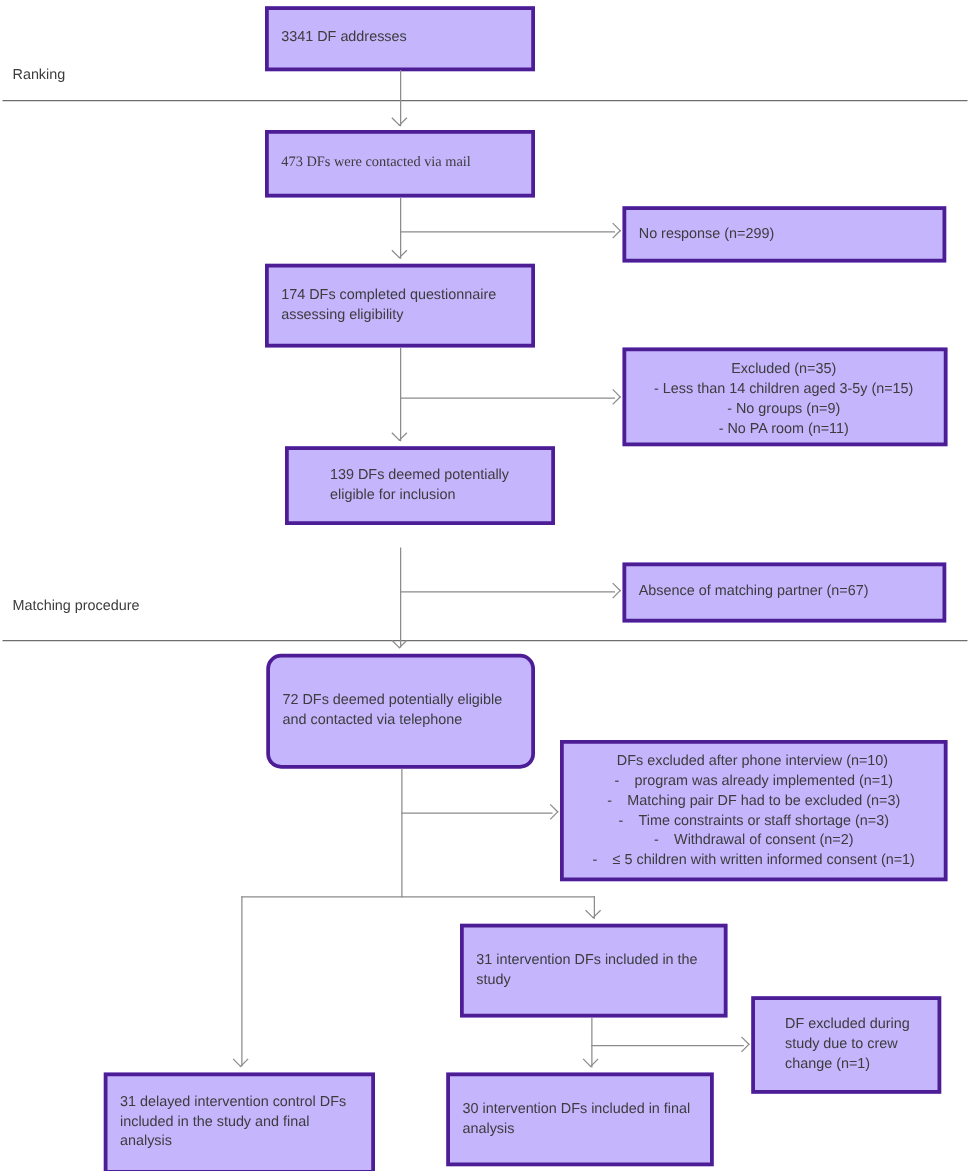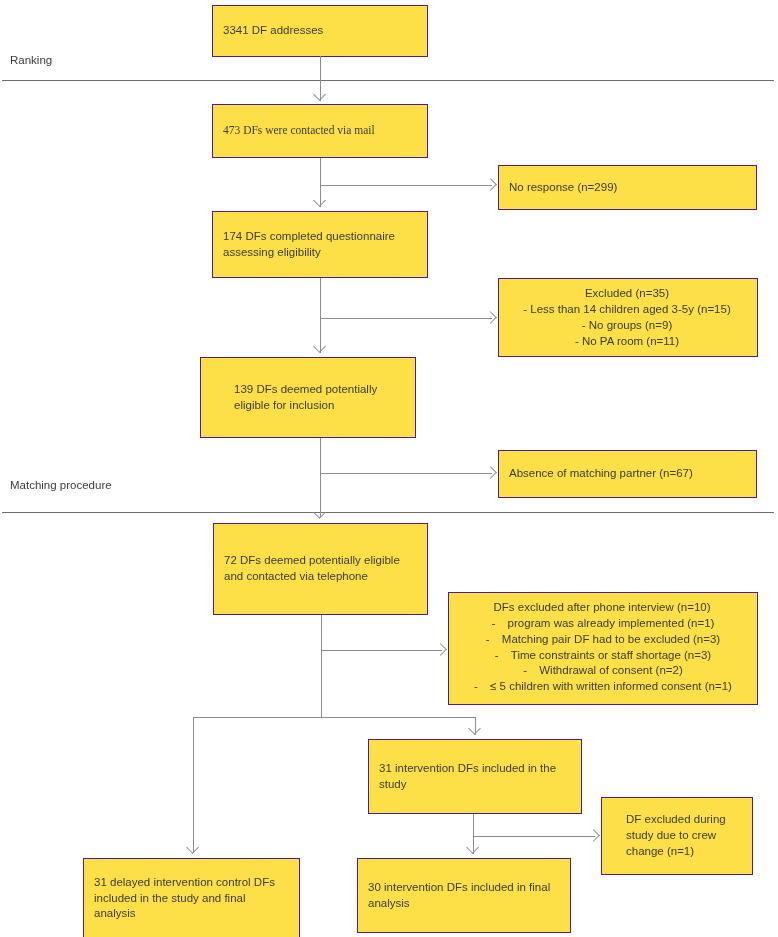--- a/index.html
+++ b/index.html
@@ -9,22 +9,22 @@
     background:#ffffff;
     font-family:"Liberation Sans","DejaVu Sans",sans-serif;
     font-size:11.5px;
     line-height:1.38;
     color:#3c3c3c;
     overflow:hidden;
   }
   .box {
     position:absolute;
     box-sizing:border-box;
-    border:1px solid #4c1d95;
-    background:#fde047;
+    border:3px solid #4c1d95;
+    background:#c4b5fd;
     display:flex;
     padding:0 12px 0 10px;
   }
   .box.center { align-items:center; }
   .box.top {
     flex-direction:column;
     align-items:center;
     padding-top:7px;
   }
   .divider {
@@ -77,29 +77,29 @@
     <span>174 DFs completed questionnaire assessing eligibility</span>
   </div>
 
   <div class="box top" style="left:498px; top:278px; width:260px; height:79px;">
     <div>Excluded (n=35)</div>
     <div>- Less than 14 children aged 3-5y (n=15)</div>
     <div>- No groups (n=9)</div>
     <div>- No PA room (n=11)</div>
   </div>
 
-  <div class="box center" style="left:200px; top:357px; width:216px; height:81px;padding-left:33px;">
+  <div class="box center" style="left:228px; top:357px; width:216px; height:63px;padding-left:33px;">
     <span>139 DFs deemed potentially eligible for inclusion</span>
   </div>
 
   <div class="box center" style="left:498px; top:450px; width:259px; height:48px;">
     <span>Absence of matching partner (n=67)</span>
   </div>
 
-  <div class="box center" style="left:213px; top:523px; width:215px; height:92px;">
+  <div class="box center" style="left:213px; top:523px; width:215px; height:92px;border-radius:12px;">
     <span>72 DFs deemed potentially eligible and contacted via telephone</span>
   </div>
 
   <div class="box top" style="left:448px; top:592px; width:310px; height:113px;">
     <div>DFs excluded after phone interview (n=10)</div>
     <div class="li-row">
       <span class="dash">-</span>
       <span>program was already implemented (n=1)</span>
     </div>
     <div class="li-row">

